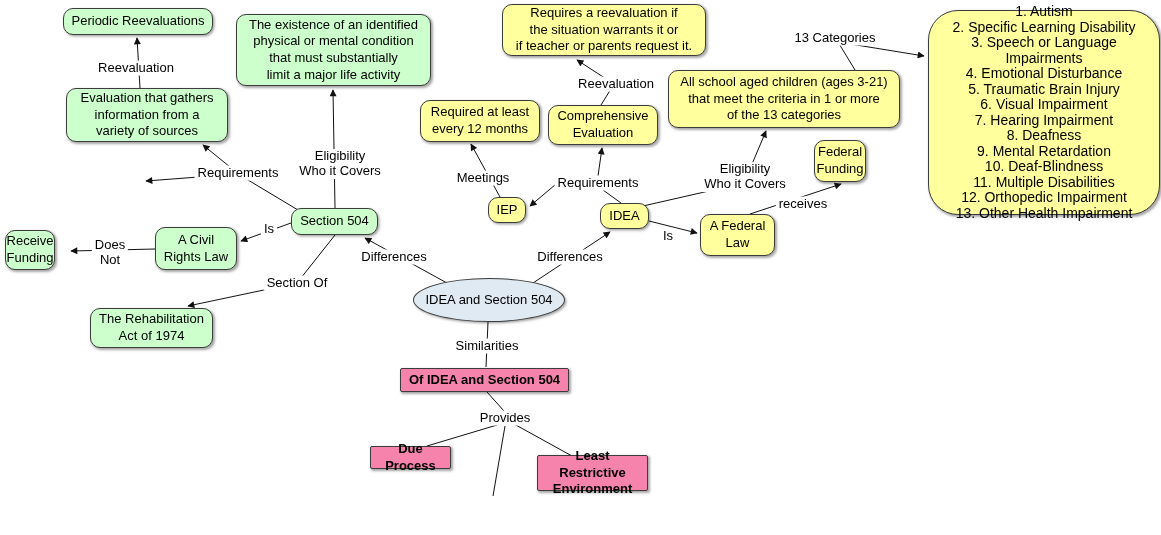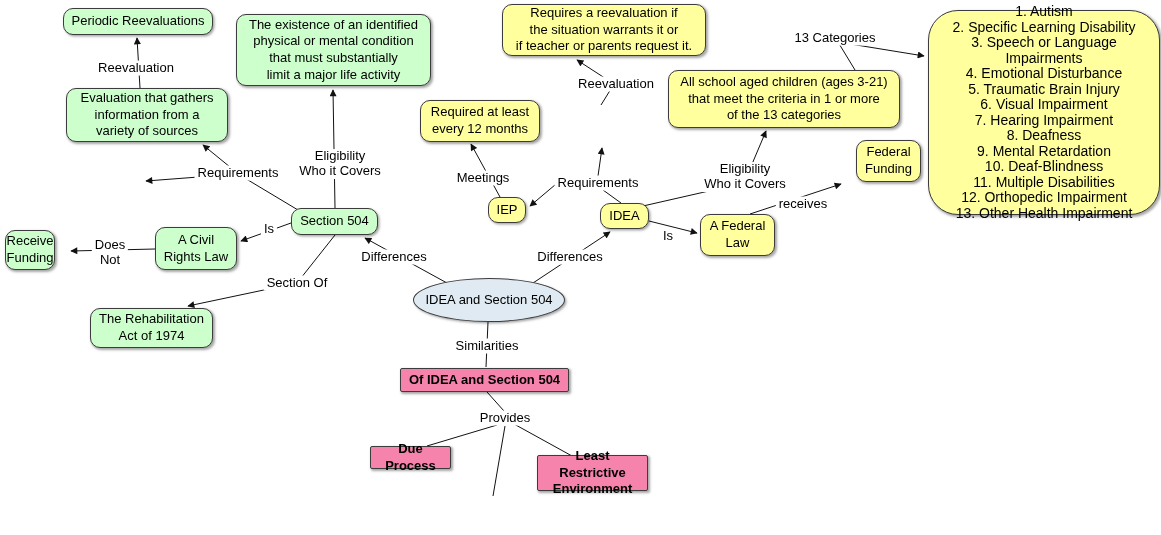--- a/index.html
+++ b/index.html
@@ -128,28 +128,30 @@
 Rights Law</div>
   <div class="node green" style="left:291px;top:208px;width:87px;height:27px">Section 504</div>
   <div class="node green" style="left:90px;top:308px;width:123px;height:40px">The Rehabilitation
 Act of 1974</div>
 
   <div class="node yellow" style="left:502px;top:4px;width:204px;height:52px">Requires a reevaluation if
 the situation warrants it or
 if teacher or parents request it.</div>
   <div class="node yellow" style="left:420px;top:100px;width:120px;height:42px">Required at least
 every 12 months</div>
+  <div class="node yellow" style="left:548px;top:105px;width:110px;height:40px">Comprehensive
+Evaluation</div>
   <div class="node yellow" style="left:488px;top:197px;width:38px;height:26px">IEP</div>
   <div class="node yellow" style="left:600px;top:203px;width:49px;height:26px">IDEA</div>
   <div class="node yellow" style="left:668px;top:70px;width:232px;height:58px">All school aged children (ages 3-21)
 that meet the criteria in 1 or more
 of the 13 categories</div>
   <div class="node yellow" style="left:700px;top:214px;width:75px;height:42px">A Federal
 Law</div>
-  <div class="node yellow" style="left:856px;top:140px;width:65px;height:42px">Federal
+  <div class="node yellow" style="left:814px;top:140px;width:52px;height:42px">Federal
 Funding</div>
   <div class="node yellow categories" style="left:928px;top:10px;width:232px;height:205px">1. Autism
 2. Specific Learning Disability
 3. Speech or Language Impairments
 4. Emotional Disturbance
 5. Traumatic Brain Injury
 6. Visual Impairment
 7. Hearing Impairment
 8. Deafness
 9. Mental Retardation

